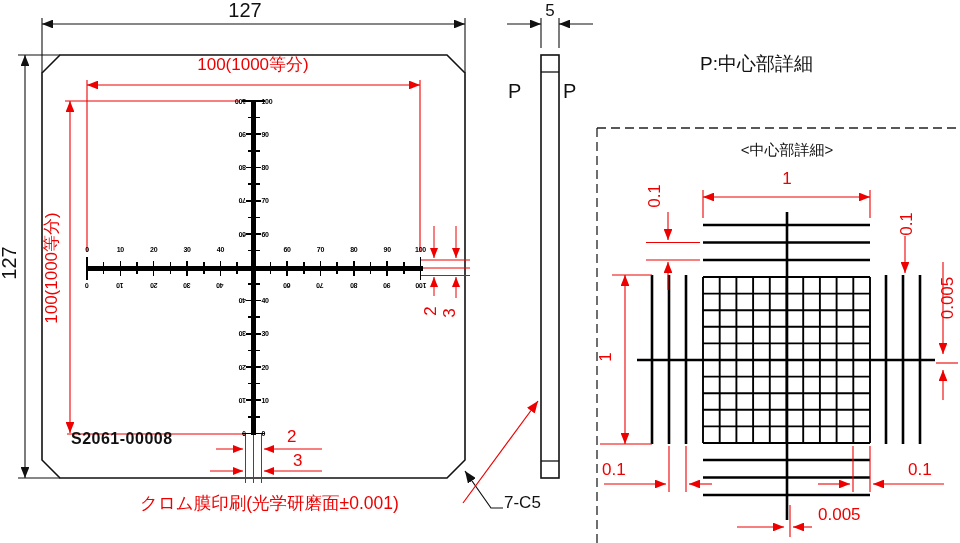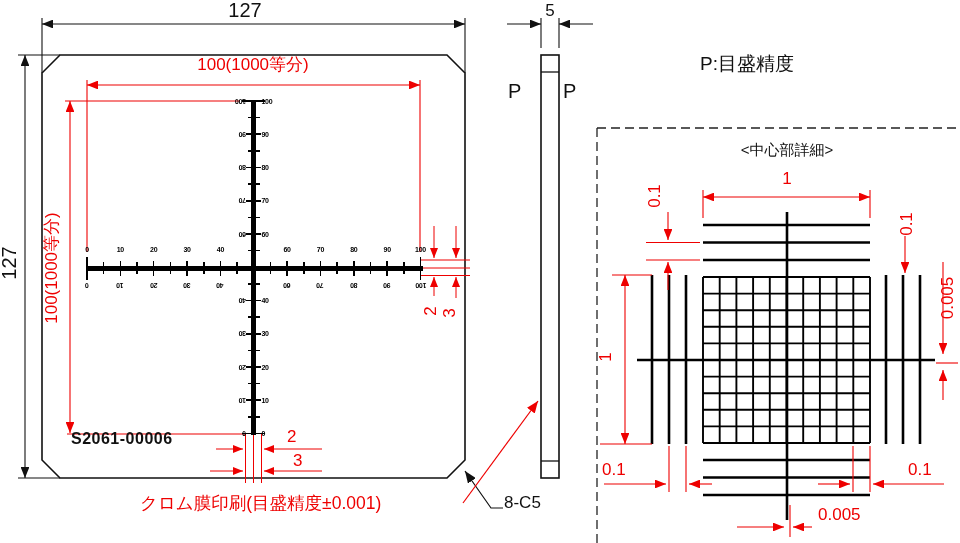--- a/index.html
+++ b/index.html
@@ -269,35 +269,35 @@
       <div class="rlabel" style="left: 261.5px; top: 430px; width: 26px;">0</div>
       <div class="rlabel rot180" style="left: 219.5px; top: 430px; width: 26px; text-align: left;">0</div>
     </div>
 
   <div class="lbl blk ctr" style="left:215px;top:0px;width:60px;font-size:20px;">127</div>
   <div class="lbl blk ctr rot270" style="left:-18px;top:252px;width:56px;height:22px;font-size:20px;">127</div>
 
   <div class="lbl red ctr" style="left:163px;top:56px;width:180px;font-size:17px;">100(1000等分)</div>
   <div class="lbl red ctr rot270" style="left:-36px;top:257px;width:180px;height:22px;font-size:17px;">100(1000等分)</div>
 
-  <div class="lbl blk" style="left:71px;top:431px;font-size:16px;font-weight:700;letter-spacing:0.5px;">S2061-00006</div>
+  <div class="lbl blk" style="left:71px;top:431px;font-size:16px;font-weight:700;letter-spacing:0.5px;">S2061-00008</div>
 
   <div class="lbl red" style="left:287px;top:428px;font-size:17px;">2</div>
   <div class="lbl red" style="left:293px;top:452px;font-size:17px;">3</div>
   <div class="lbl red ctr rot270" style="left:405px;top:300px;width:56px;height:22px;font-size:17px;">2</div>
   <div class="lbl red ctr rot270" style="left:424px;top:302px;width:56px;height:22px;font-size:17px;">3</div>
 
-  <div class="lbl red" style="left:140px;top:494px;font-size:17.5px;">クロム膜印刷(目盛精度±0.001)</div>
-  <div class="lbl blk" style="left:504px;top:494px;font-size:17px;">8-C5</div>
+  <div class="lbl red" style="left:140px;top:494px;font-size:17.5px;">クロム膜印刷(光学研磨面±0.001)</div>
+  <div class="lbl blk" style="left:504px;top:494px;font-size:17px;">7-C5</div>
 
   <div class="lbl blk ctr" style="left:535px;top:2px;width:30px;font-size:17px;">5</div>
   <div class="lbl blk" style="left:508px;top:81px;font-size:20px;">P</div>
   <div class="lbl blk" style="left:563px;top:81px;font-size:20px;">P</div>
 
-  <div class="lbl blk" style="left:700px;top:54px;font-size:19px;">P:目盛精度</div>
+  <div class="lbl blk" style="left:700px;top:54px;font-size:19px;">P:中心部詳細</div>
 
   <div class="lbl blk ctr" style="left:672px;top:142px;width:230px;font-size:15px;">&lt;中心部詳細&gt;</div>
 
   <div class="lbl red ctr" style="left:757px;top:170px;width:60px;font-size:17px;">1</div>
   <div class="lbl red ctr rot270" style="left:629px;top:185px;width:56px;height:22px;font-size:17px;">0.1</div>
   <div class="lbl red ctr rot270" style="left:881px;top:213px;width:56px;height:22px;font-size:17px;">0.1</div>
   <div class="lbl red ctr rot270" style="left:922px;top:287px;width:56px;height:22px;font-size:17px;">0.005</div>
   <div class="lbl red ctr rot270" style="left:580px;top:346px;width:56px;height:22px;font-size:17px;">1</div>
   <div class="lbl red" style="left:602px;top:461px;font-size:17px;">0.1</div>
   <div class="lbl red" style="left:908px;top:461px;font-size:17px;">0.1</div>

